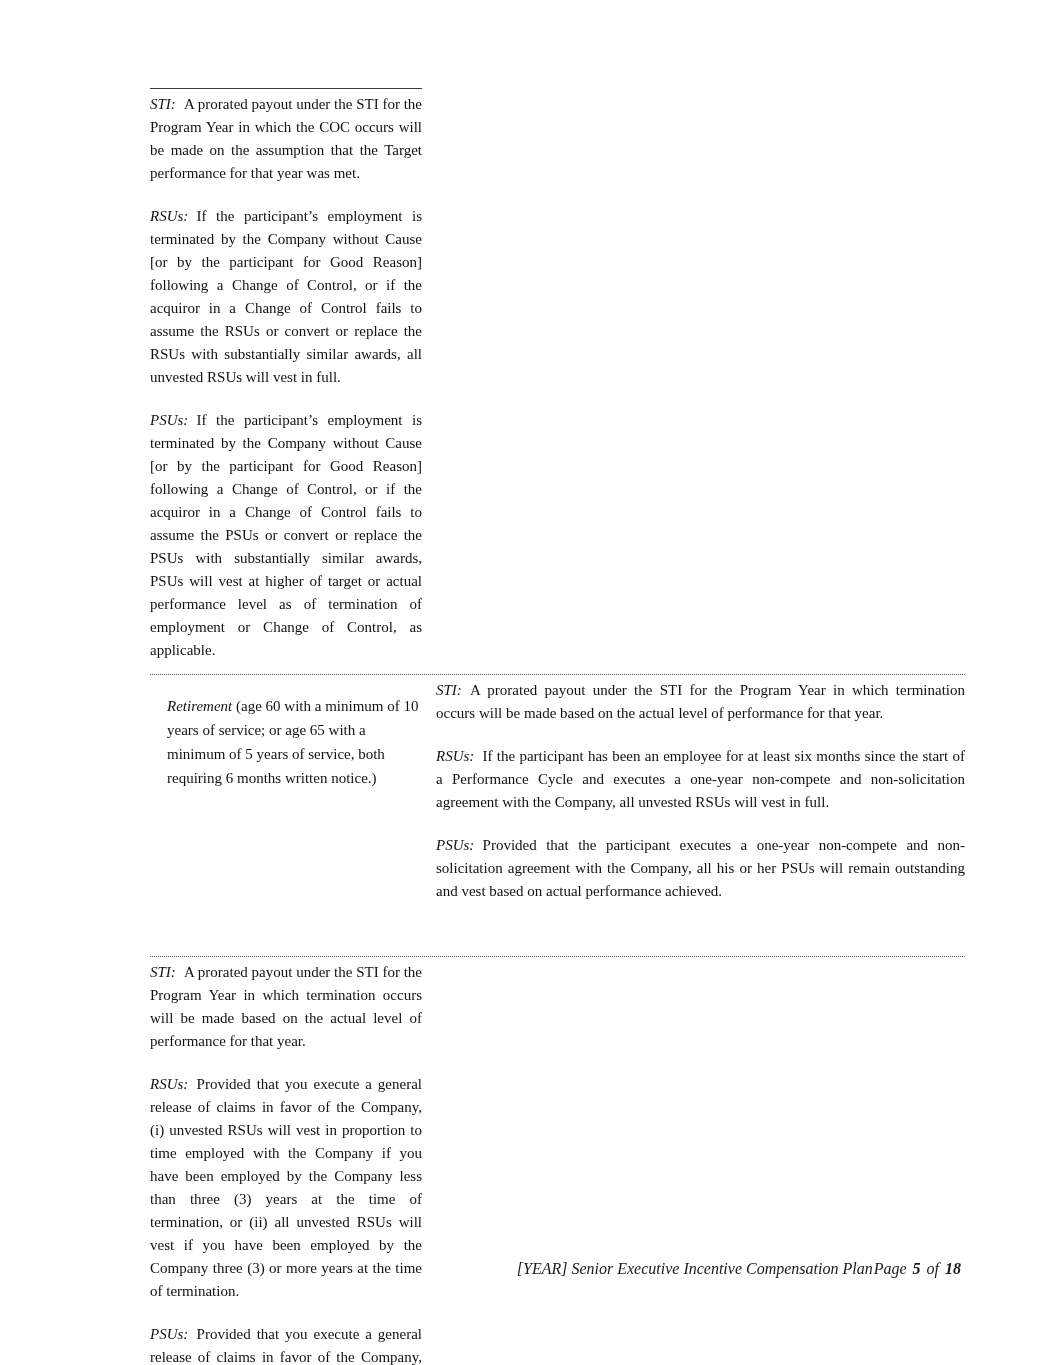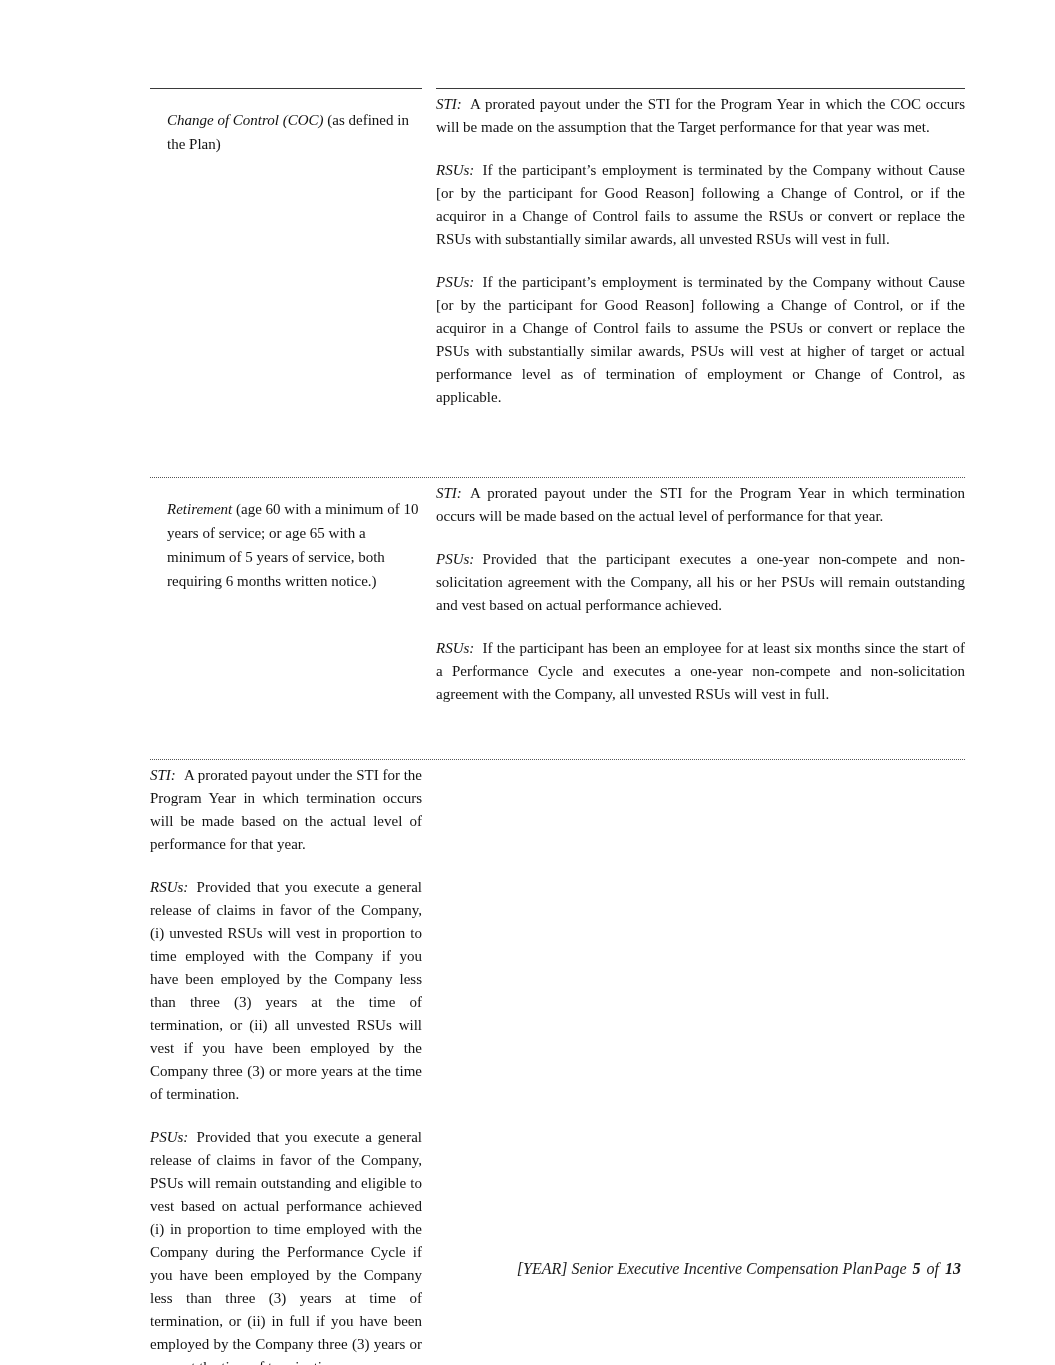--- a/index.html
+++ b/index.html
@@ -55,46 +55,43 @@
     color:#1a1a1a;
   }
   .footer b{font-weight:bold;}
   .f-right span, .f-right b{margin:8px 1px;}
 </style>
 </head>
 <body>
 
 <div class="doc-table" id="doc-table">
   <div class="row row1">
-    <div class="cell left">
-      <p class="scenario"><span class="seg-i">Change of Control (COC)</span><span class="seg-r"> (as defined in the Plan)</span></p>
-    </div>
     <div class="cell right">
         <p class="para"><span class="plabel">STI:</span><span class="ptext">A prorated payout under the STI for the Program Year in which the COC occurs will be made on the assumption that the Target performance for that year was met.</span></p>
         <p class="para"><span class="plabel">RSUs:</span><span class="ptext">If the participant’s employment is terminated by the Company without Cause [or by the participant for Good Reason] following a Change of Control, or if the acquiror in a Change of Control fails to assume the RSUs or convert or replace the RSUs with substantially similar awards, all unvested RSUs will vest in full.</span></p>
         <p class="para"><span class="plabel">PSUs:</span><span class="ptext">If the participant’s employment is terminated by the Company without Cause [or by the participant for Good Reason] following a Change of Control, or if the acquiror in a Change of Control fails to assume the PSUs or convert or replace the PSUs with substantially similar awards, PSUs will vest at higher of target or actual performance level as of termination of employment or Change of Control, as applicable.</span></p>
       </div>
   </div>
 
   <div class="row row2">
     <div class="cell left">
       <p class="scenario"><span class="seg-i">Retirement</span><span class="seg-r"> (age 60 with a minimum of 10 years of service; or age 65 with a minimum of 5 years of service, both requiring 6 months written notice.)</span></p>
     </div>
     <div class="cell right">
         <p class="para"><span class="plabel">STI:</span><span class="ptext">A prorated payout under the STI for the Program Year in which termination occurs will be made based on the actual level of performance for that year.</span></p>
+        <p class="para"><span class="plabel">RSUs:</span><span class="ptext">If the participant has been an employee for at least six months since the start of a Performance Cycle and executes a one-year non-compete and non-solicitation agreement with the Company, all unvested RSUs will vest in full.</span></p>
         <p class="para"><span class="plabel">PSUs:</span><span class="ptext">Provided that the participant executes a one-year non-compete and non-solicitation agreement with the Company, all his or her PSUs will remain outstanding and vest based on actual performance achieved.</span></p>
-        <p class="para"><span class="plabel">RSUs:</span><span class="ptext">If the participant has been an employee for at least six months since the start of a Performance Cycle and executes a one-year non-compete and non-solicitation agreement with the Company, all unvested RSUs will vest in full.</span></p>
       </div>
   </div>
 
   <div class="row row3">
     <div class="cell right">
         <p class="para"><span class="plabel">STI:</span><span class="ptext">A prorated payout under the STI for the Program Year in which termination occurs will be made based on the actual level of performance for that year.</span></p>
         <p class="para"><span class="plabel">RSUs:</span><span class="ptext">Provided that you execute a general release of claims in favor of the Company, (i) unvested RSUs will vest in proportion to time employed with the Company if you have been employed by the Company less than three (3) years at the time of termination, or (ii) all unvested RSUs will vest if you have been employed by the Company three (3) or more years at the time of termination.</span></p>
         <p class="para"><span class="plabel">PSUs:</span><span class="ptext">Provided that you execute a general release of claims in favor of the Company, PSUs will remain outstanding and eligible to vest based on actual performance achieved (i) in proportion to time employed with the Company during the Performance Cycle if you have been employed by the Company less than three (3) years at time of termination, or (ii) in full if you have been employed by the Company three (3) years or more at the time of termination.</span></p>
       </div>
   </div>
 </div>
 
 <div class="footer">
   <span class="f-left">[YEAR] Senior Executive Incentive Compensation Plan</span>
-  <span class="f-right"><span>Page</span> <b>5</b> <span>of</span> <b>13</b></span>
+  <span class="f-right"><span>Page</span> <b>5</b> <span>of</span> <b>18</b></span>
 </div>
 
 </body></html>

